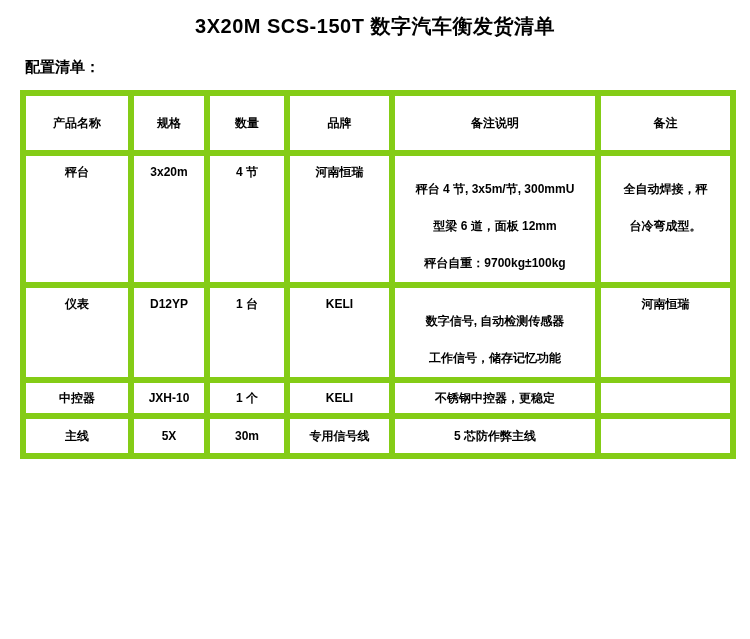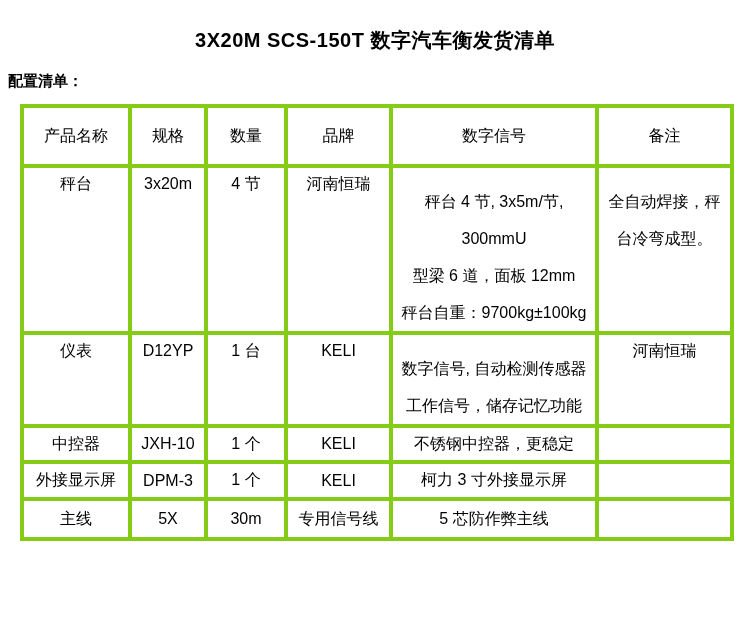--- a/index.html
+++ b/index.html
@@ -4,41 +4,41 @@
 <style>
   * { margin:0; padding:0; box-sizing:border-box; }
   html,body { background:#ffffff; }
   body {
     width:750px; height:639px;
     font-family:"Liberation Sans", sans-serif;
     color:#000000;
     overflow:hidden;
   }
   .title {
-    margin-top:27px;
+    margin-top:13px;
     text-align:center;
     font-size:20px;
     font-weight:bold;
     letter-spacing:0.5px;
   }
   .config-label {
-    margin:18px 0 0 8px;
+    margin:18px 0 0 25px;
     font-size:15px;
     font-weight:bold;
   }
   table.spec-table {
     margin:13px 0 0 20px;
     width:710px;
     table-layout:fixed;
     border-collapse:collapse;
   }
   .spec-table th, .spec-table td {
-    border:4px solid #84cc16;
-    font-size:16px;
-    font-weight:normal;
+    border:6px solid #84cc16;
+    font-size:12px;
+    font-weight:bold;
     text-align:center;
     vertical-align:middle;
     overflow:hidden;
   }
   tr.r-head   { height:60px; }
   tr.r-tall1  { height:112px; }
   tr.r-tall2  { height:73px; }
   tr.r-tall3  { height:74px; }
   tr.r-short1 { height:36px; }
   tr.r-short2 { height:37px; }
@@ -77,21 +77,21 @@
     <col style="width:105px">
     <col style="width:206px">
     <col style="width:135px">
   </colgroup>
   <thead>
     <tr class="r-head">
       <th>产品名称</th>
       <th>规格</th>
       <th>数量</th>
       <th>品牌</th>
-      <th>数字信号</th>
+      <th>备注说明</th>
       <th>备注</th>
     </tr>
   </thead>
   <tbody>
     <tr class="r-tall1">
       <td class="top">秤台</td>
       <td class="top">3x20m</td>
       <td class="top">4 节</td>
       <td class="top">河南恒瑞</td>
       <td class="para">秤台 4 节, 3x5m/节, 300mmU
@@ -110,28 +110,20 @@
       <td class="top">河南恒瑞</td>
     </tr>
     <tr class="r-short1">
       <td>中控器</td>
       <td>JXH-10</td>
       <td>1 个</td>
       <td>KELI</td>
       <td>不锈钢中控器，更稳定</td>
       <td></td>
     </tr>
-    <tr class="r-short2">
-      <td>外接显示屏</td>
-      <td>DPM-3</td>
-      <td>1 个</td>
-      <td>KELI</td>
-      <td>柯力 3 寸外接显示屏</td>
-      <td></td>
-    </tr>
     <tr class="r-short3">
       <td>主线</td>
       <td>5X</td>
       <td>30m</td>
       <td>专用信号线</td>
       <td>5 芯防作弊主线</td>
       <td></td>
     </tr>
   </tbody>
 </table>

